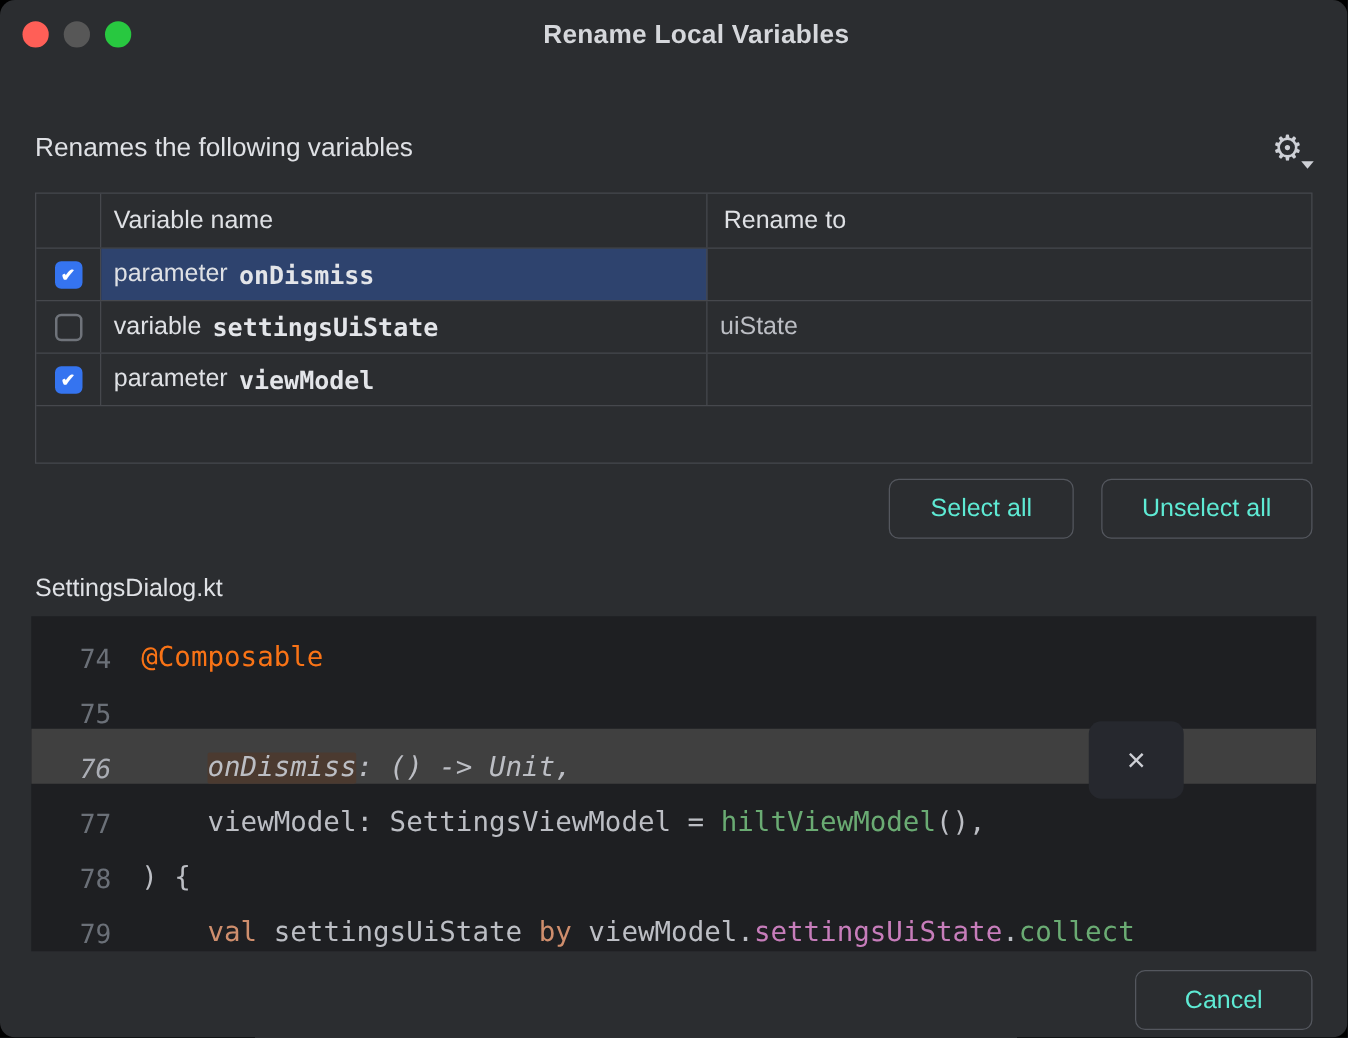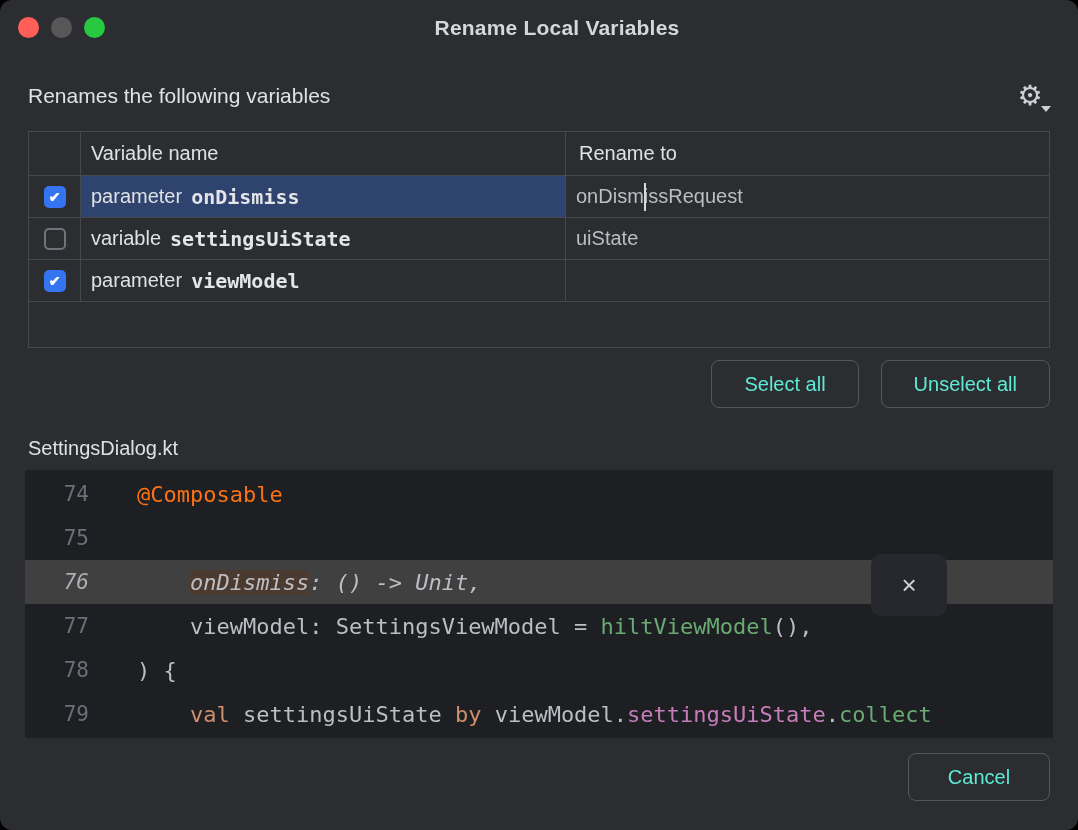--- a/index.html
+++ b/index.html
@@ -17,21 +17,21 @@
   .traffic { position:absolute; left:18px; top:17px; display:flex; gap:12px; }
   .light { width:21px; height:21px; border-radius:50%; cursor:pointer; }
   .light.red   { background:#ff5f57; }
   .light.gray  { background:#575757; }
   .light.green { background:#28c840; }
   .title { font-size:21px; font-weight:700; color:#d5d7db; letter-spacing:.2px;padding-left:36px; }
 
   .content { padding:0 28px; }
 
   
-  .desc-row { margin-top:24px; height:32px; display:flex; align-items:center; justify-content:space-between;text-align:center; }
+  .desc-row { margin-top:47px; height:32px; display:flex; align-items:center; justify-content:space-between;text-align:center; }
   .desc { font-size:21px; color:#dfe1e5; }
   .gear-wrap { position:relative; width:40px; height:34px; display:flex; align-items:center; justify-content:center; cursor:pointer; }
   .gear { font-size:28px; color:#ced0d6; line-height:1; }
   .gear-caret { position:absolute; right:-1px; bottom:1px; width:0; height:0;
     border-left:5px solid transparent; border-right:5px solid transparent; border-top:6px solid #ced0d6; }
 
   
   .var-table { margin-top:19px; height:217px; border:1px solid #46484d; display:flex; flex-direction:column; background:#2b2d30; }
   .t-row { display:flex; height:42px; border-bottom:1px solid #46484d; flex-shrink:0; }
   .t-header { height:44px; }
@@ -58,21 +58,21 @@
   .btn { height:48px; padding:0 32px; border-radius:8px; border:1px solid #54575e;
     background:transparent; color:#5eead4; font-size:20px; font-family:inherit; cursor:pointer; }
   .btn.primary { background:#3574f0; border-color:#3574f0; color:#ffffff; min-width:146px; }
   .btn.wide { min-width:142px; }
   .select-row { margin-top:12px; display:flex; justify-content:flex-end; gap:22px; }
 
   
   .file-label { margin-top:29px; height:27px; font-size:20px; color:#dfe1e5; }
   .code-panel { position:relative; margin:6px -3px 0 -3px; height:268px; background:#1e1f22;
     overflow:hidden; font-family:"DejaVu Sans Mono", monospace; font-size:22px; padding-top:2px; }
-  .code-line { display:flex; height:44px; align-items:center; white-space:pre;gap:24px; }
+  .code-line { display:flex; height:44px; align-items:flex-end; white-space:pre; }
   .code-line.current { background:#404040;font-style:italic; }
   .line-number { width:88px; text-align:right; padding-right:24px; color:#6b7078; font-size:21px; flex-shrink:0; }
   .code-line.current .line-number { color:#abaeb5; }
   .line-content { color:#bcbec4; }
   .tok-plain      { color:#bcbec4; }
   .tok-keyword    { color:#cf8e6d; }
   .tok-function   { color:#56a8f5; }
   .tok-annotation { color:#f97316; }
   .tok-property   { color:#c77dbb; }
   .tok-call       { color:#6aab73; }
@@ -117,24 +117,20 @@
       </div>
 
       <div class="t-row">
         <div class="t-cell c-check">
             <span class="checkbox checked">✔</span>
           </div>
         <div class="t-cell c-name cell-name selected">
           <span class="kind">parameter</span>
           <span class="vname">onDismiss</span>
         </div>
-        <div class="t-cell c-rename">
-          <span class="rename-val">onDismissRequest</span>
-          <span class="text-caret"></span>
-        </div>
       </div>
 
       <div class="t-row">
         <div class="t-cell c-check">
             <span class="checkbox"></span>
           </div>
         <div class="t-cell c-name cell-name">
           <span class="kind">variable</span>
           <span class="vname">settingsUiState</span>
         </div>

